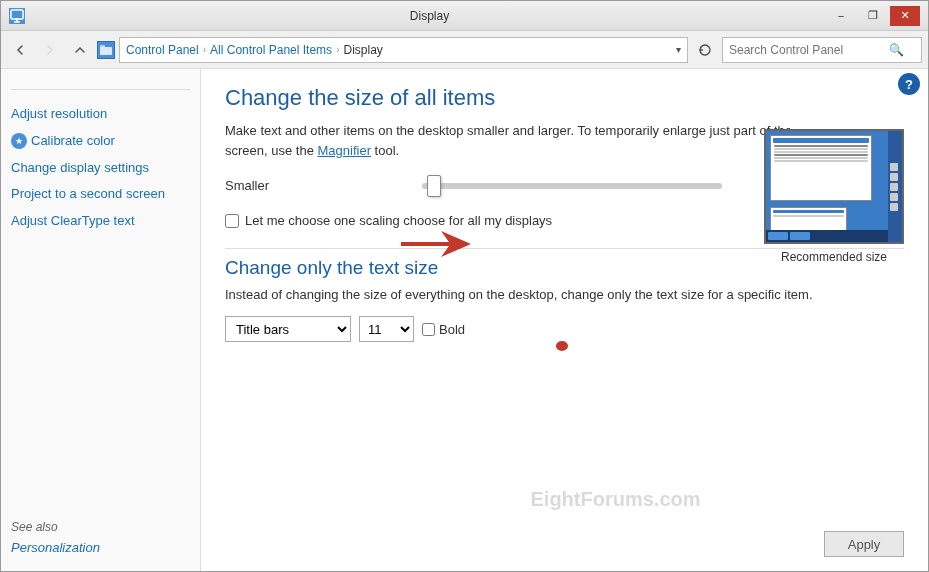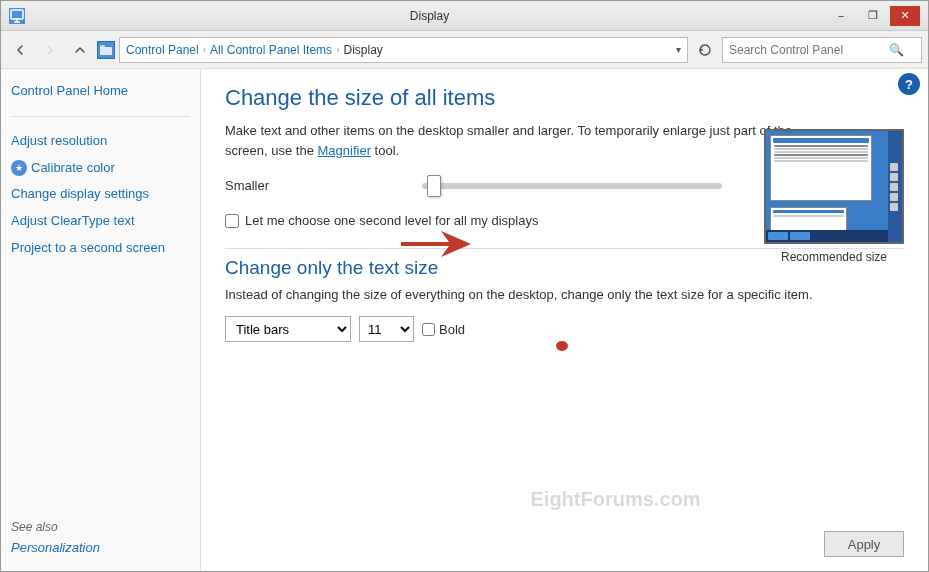--- a/index.html
+++ b/index.html
@@ -591,32 +591,31 @@
     </button>
     <div class="search-bar">
       <input type="text" placeholder="Search Control Panel" style="">
       <span class="search-icon-btn">🔍</span>
     </div>
   </div>
 
   <div class="main-layout">
 
     <div class="sidebar">
-      <a class="sidebar-link">Control Panel Home</a>
       <hr class="divider">
       <a class="sidebar-link">Adjust resolution</a>
       <div style="display:flex;align-items:center;gap:4px;">
         <div style="width:16px;height:16px;background:#4a90d9;border-radius:50%;display:flex;align-items:center;justify-content:center;">
           <span style="color:white;font-size:9px;">★</span>
         </div>
         <a class="sidebar-link">Calibrate color</a>
       </div>
       <a class="sidebar-link">Change display settings</a>
+      <a class="sidebar-link">Project to a second screen</a>
       <a class="sidebar-link">Adjust ClearType text</a>
-      <a class="sidebar-link">Project to a second screen</a>
 
       <div style="flex:1;"></div>
 
       <div class="sidebar-section">
         <div class="sidebar-section-title">See also</div>
         <a class="sidebar-link">Personalization</a>
       </div>
     </div>
 
     <div class="content">
@@ -677,21 +676,21 @@
         <span class="slider-label">Smaller</span>
         <div class="slider-track">
           <div class="slider-handle"></div>
         </div>
         <span class="slider-label right">Larger</span>
       </div>
 
       <div class="checkbox-section">
         <label class="checkbox-row">
           <input type="checkbox" style="">
-          <span>Let me choose one second level for all my displays</span>
+          <span>Let me choose one scaling choose for all my displays</span>
         </label>
       </div>
 
       <hr class="divider">
 
       <h2 class="section-title">Change only the text size</h2>
       <p class="section-desc">Instead of changing the size of everything on the desktop, change only the text size for a specific item.</p>
 
       <div class="text-size-row">
         <select class="dropdown-select">

